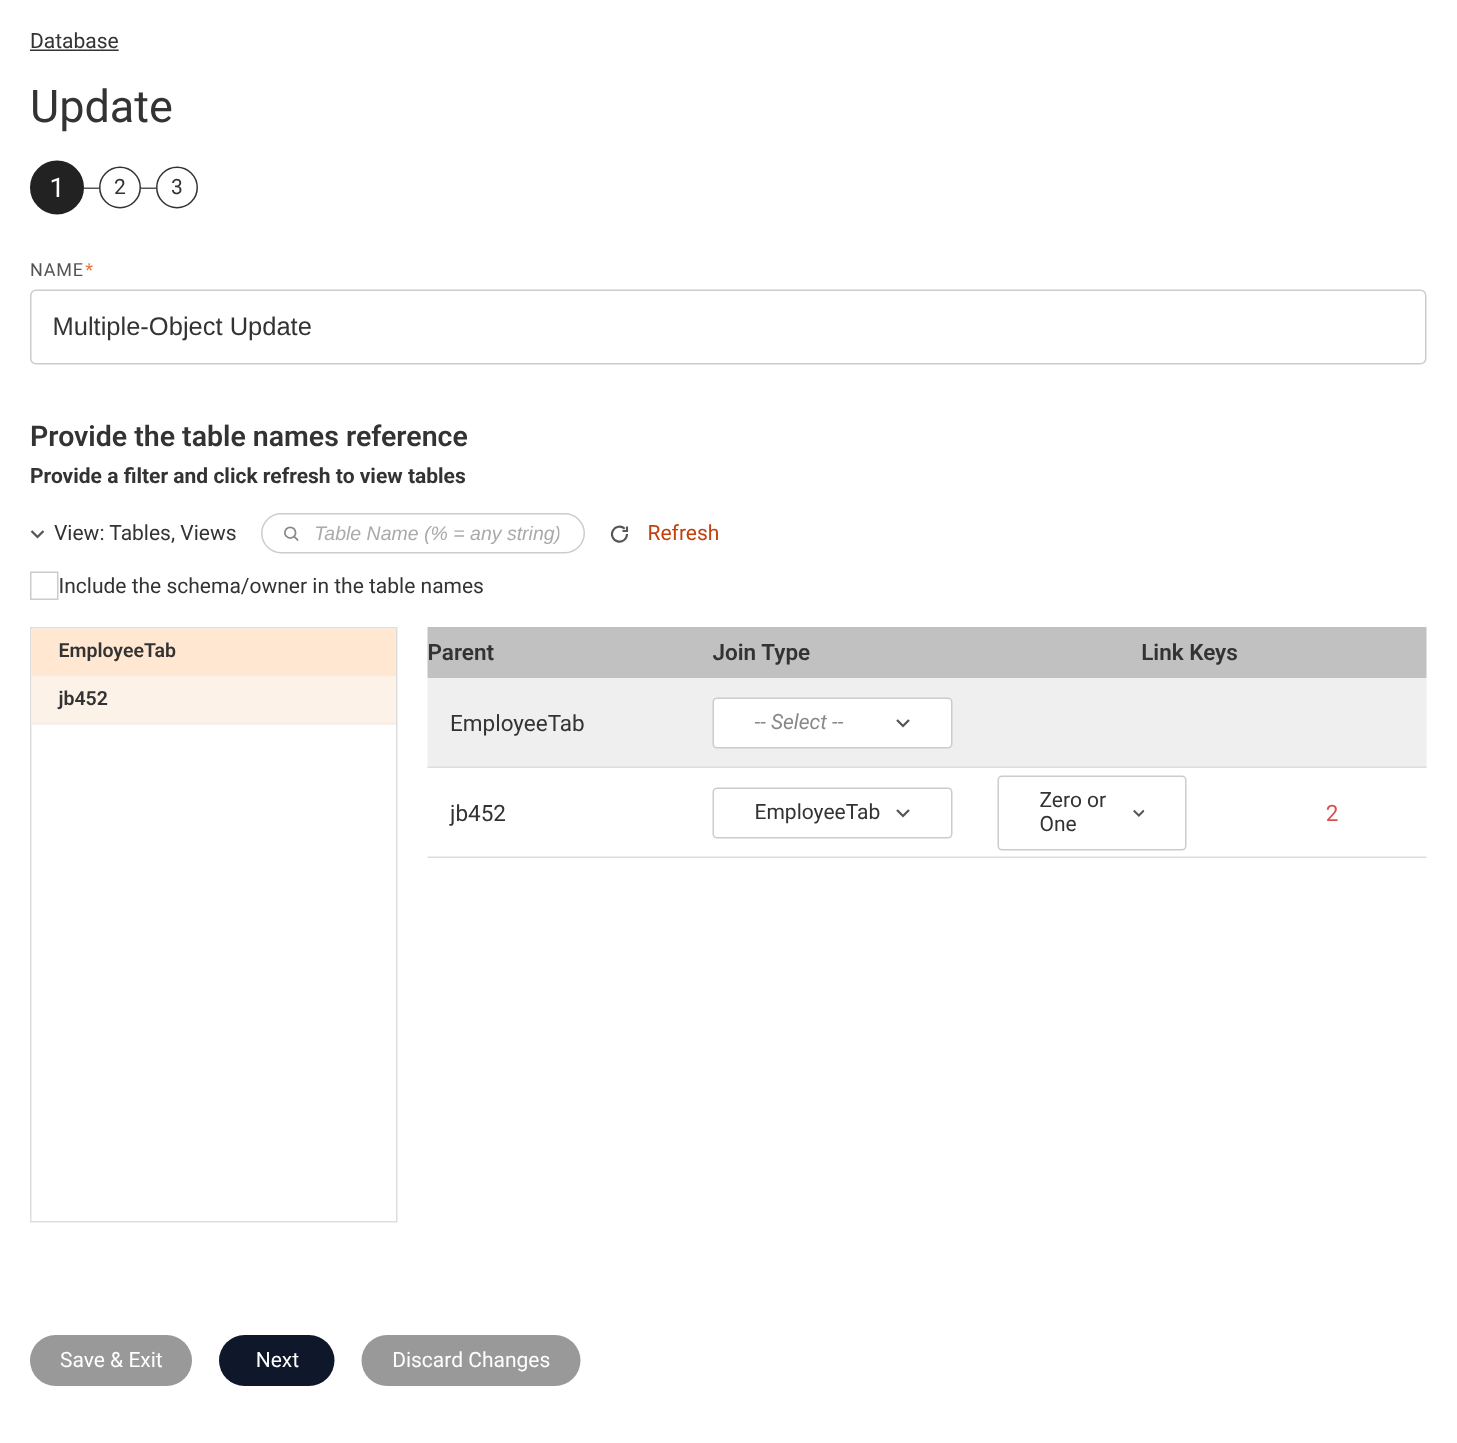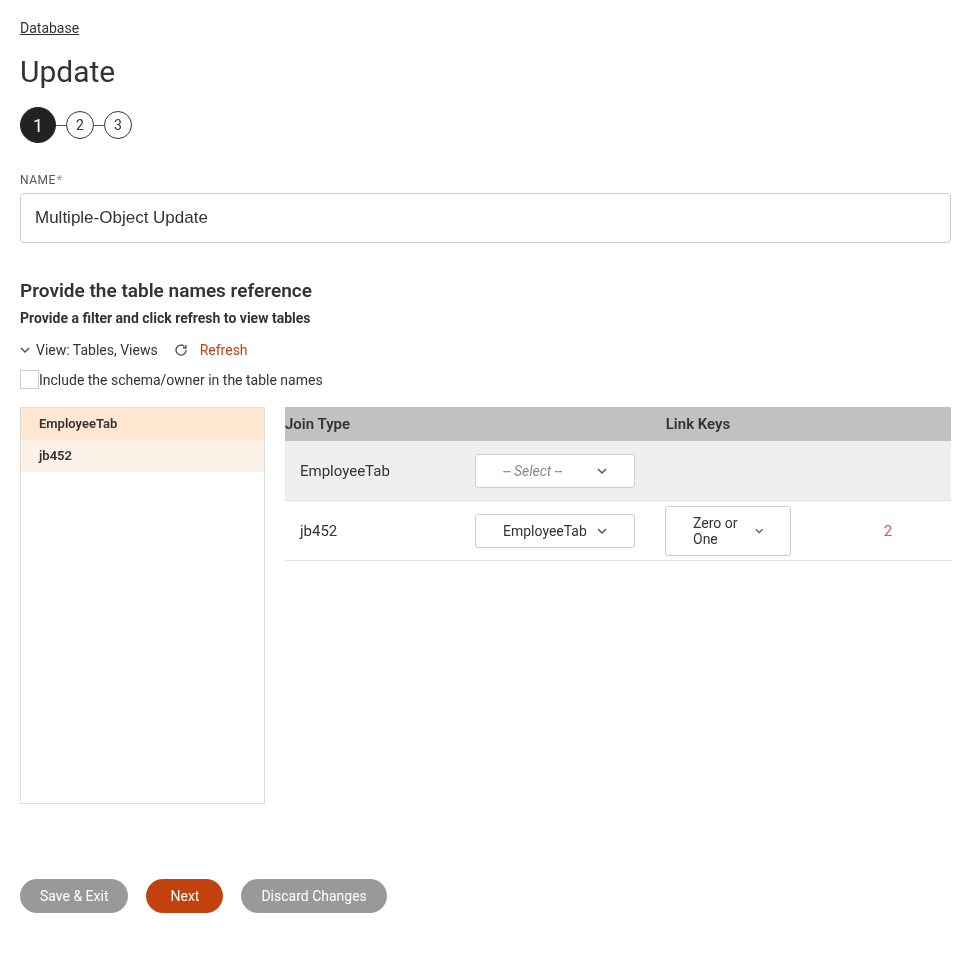--- a/index.html
+++ b/index.html
@@ -232,21 +232,21 @@
   .btn {
     border: none;
     border-radius: 18px;
     padding: 9px 20px;
     font-size: 14px;
     color: #fff;
     cursor: pointer;
     font-family: inherit;
   }
   .btn.grey { background: #999; text-align: right; }
-  .btn.orange { background: #c2410c; padding: 9px 24px; }
+  .btn.orange { background: #0f172a; padding: 9px 24px; }
   .icon-svg { display: block; }
 </style>
 </head>
 <body>
 
 
 
 <a href="#" class="breadcrumb">Database</a>
 
 <h1 class="page-title">Update</h1>
@@ -267,20 +267,27 @@
 <h2 class="section-title">Provide the table names reference</h2>
 <div class="section-subtitle">Provide a filter and click refresh to view tables</div>
 
 <div class="filter-row">
   <div class="view-selector">
     <svg class="icon-svg" width="10" height="10" viewBox="0 0 10 10">
         <path d="M1 3 L5 7 L9 3" stroke="#555" stroke-width="1.5" fill="none"></path>
       </svg>
     <span>View: Tables, Views</span>
   </div>
+  <div class="search-box">
+    <svg class="icon-svg" width="12" height="12" viewBox="0 0 12 12">
+        <circle cx="5" cy="5" r="4" stroke="#888" stroke-width="1.3" fill="none"></circle>
+        <line x1="8" y1="8" x2="11" y2="11" stroke="#888" stroke-width="1.3"></line>
+      </svg>
+    <input type="text" placeholder="Table Name (% = any string)" style="">
+  </div>
   <div class="refresh-group">
     <svg class="icon-svg" width="14" height="14" viewBox="0 0 14 14">
         <path d="M12 7 A5 5 0 1 1 10.5 3.5 M12 2 L12 5 L9 5" stroke="#555" stroke-width="1.4" fill="none"></path>
       </svg>
     <span>Refresh</span>
   </div>
 </div>
 
 <div class="checkbox-row">
   <div class="checkbox"></div>
@@ -288,20 +295,21 @@
 </div>
 
 <div class="content-row">
   <div class="table-list" id="table-list">
       <div class="table-list-item highlight-dark">EmployeeTab</div>
       <div class="table-list-item highlight-light">jb452</div>
     </div>
 
   <div class="config-table">
     <div class="config-header">
+      <div class="col-parent">Parent</div>
       <div class="col-join">Join Type</div>
       <div class="col-link">Link Keys</div>
     </div>
     <div id="config-body">
         <div class="config-row alt">
           <div class="cell-table">EmployeeTab</div>
           <div class="cell-parent">
             <div class="select-box placeholder">
               <span>-- Select --</span>
               <svg width="10" height="10" viewBox="0 0 10 10">

